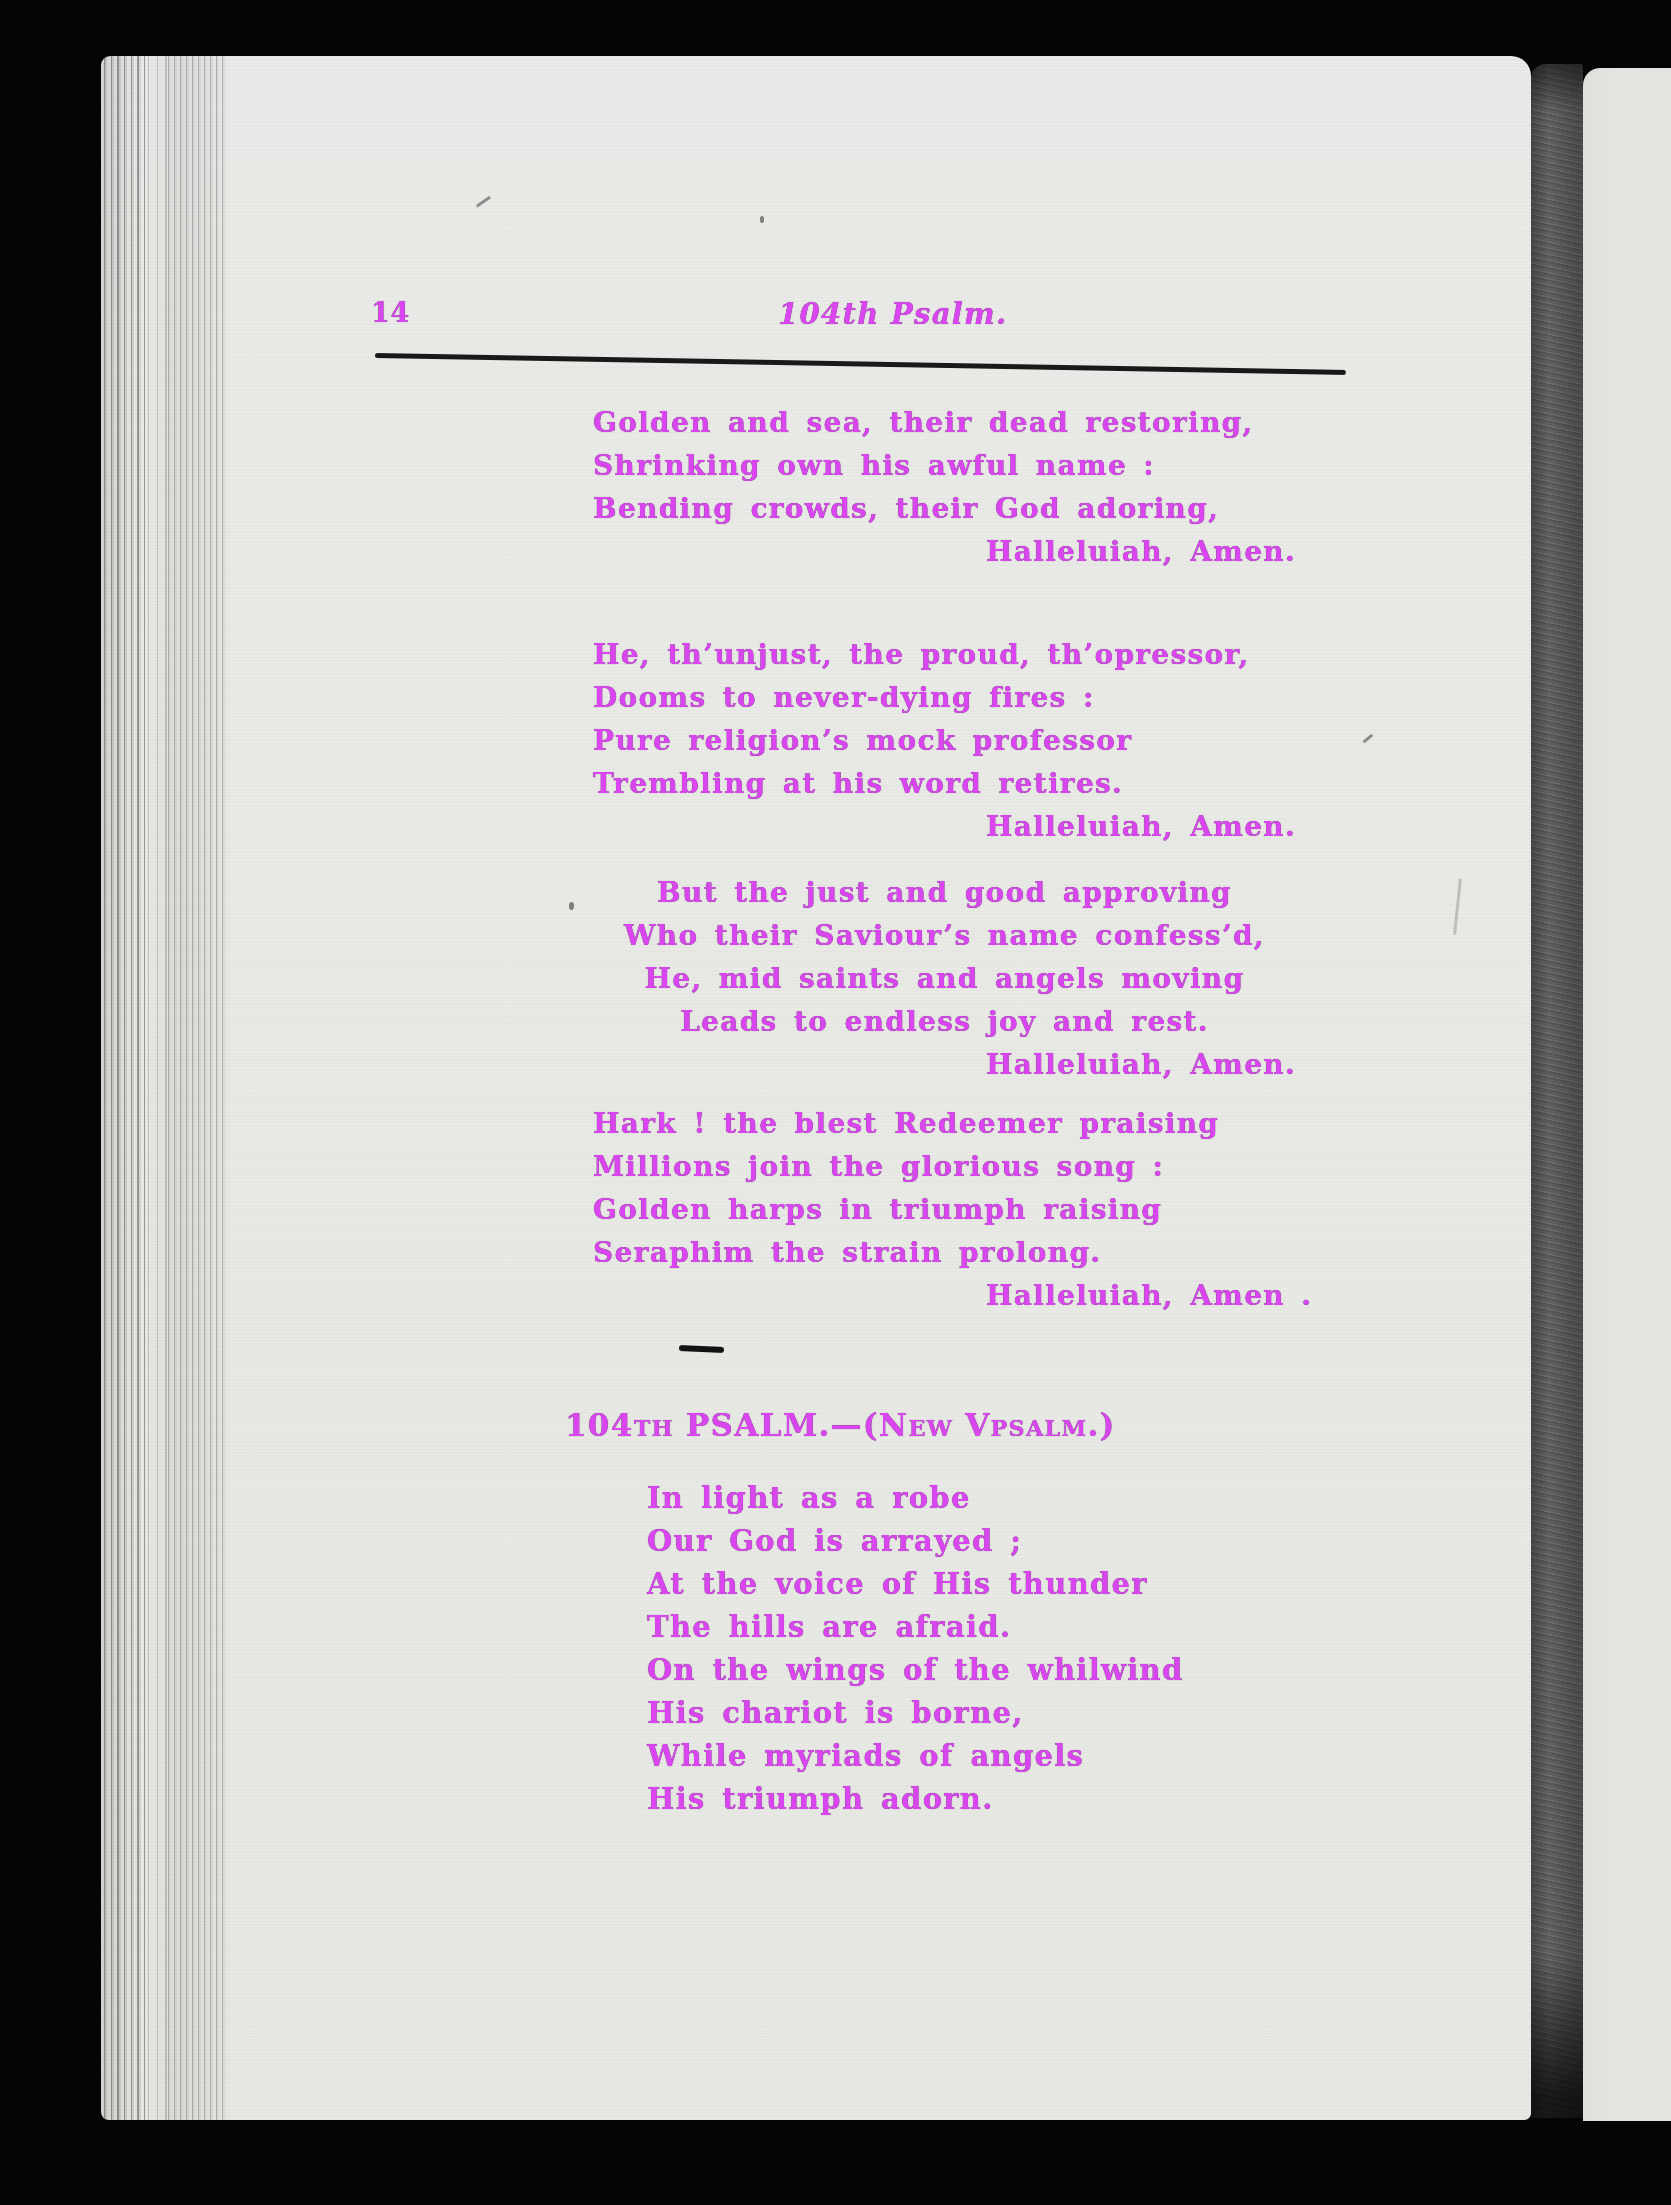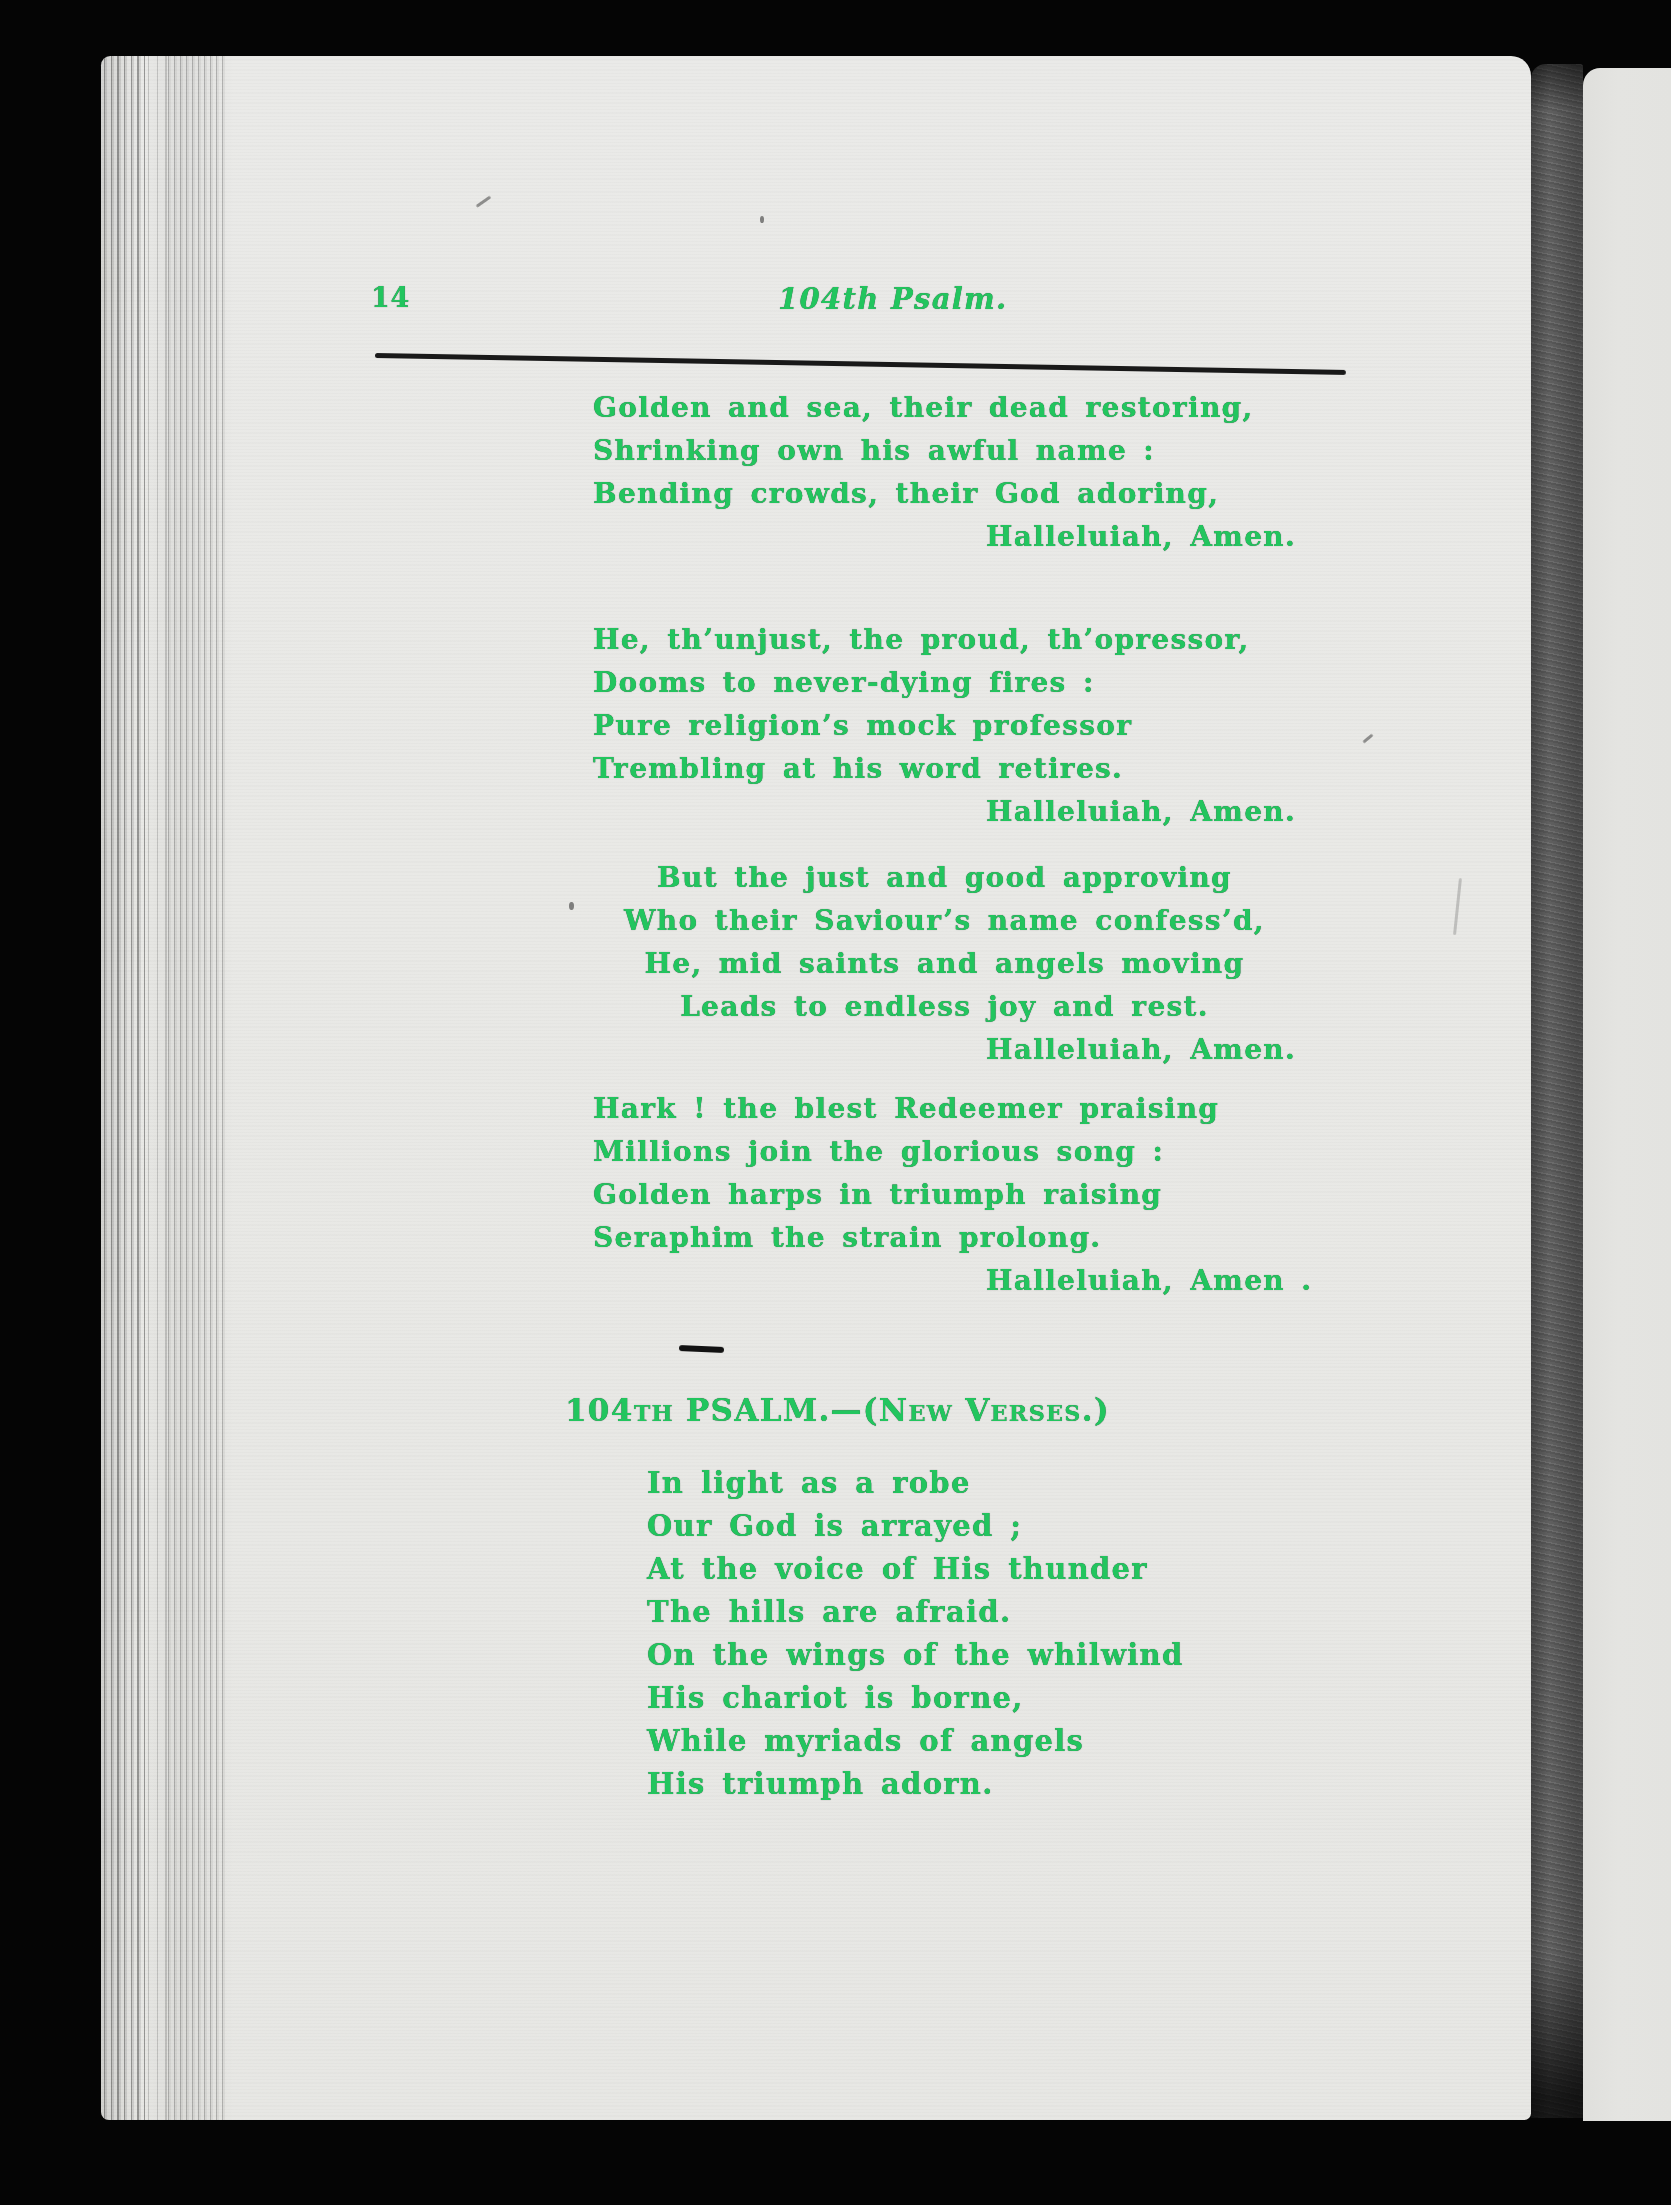--- a/index.html
+++ b/index.html
@@ -25,21 +25,21 @@
   .gutter-band{position:absolute;left:1531px;top:64px;width:52px;height:2054px;border-radius:14.7px 2.7px 0 0;
              background:
                linear-gradient(180deg,rgba(0,0,0,0.50) 0,rgba(0,0,0,0) 47px),
                linear-gradient(180deg,rgba(0,0,0,0) 92%,rgba(0,0,0,0.75) 99%),
                linear-gradient(90deg,rgba(0,0,0,0.28),rgba(0,0,0,0) 35%,rgba(0,0,0,0.22) 88%),
                repeating-linear-gradient(12deg,#585858 0 2px,#6e6e6e 2px 3.3px,#606060 3.3px 6px);}
   
   .right-strip{position:absolute;left:1583px;top:68px;width:88px;height:2053px;
              background:linear-gradient(90deg,#dfdfdc,#e4e4e1 40%,#e3e3e0);border-radius:17.4px 0 0 0;}
   
-  .ink{color:#22c55e;text-shadow:0 0 0.7px rgba(25,25,25,0.85);}
+  .ink{color:#d946ef;text-shadow:0 0 0.7px rgba(25,25,25,0.85);margin-top:15px;}
   .page-number{position:absolute;left:371px;top:282px;font-size:27px;font-weight:700;letter-spacing:0.7px;}
   .running-head{position:absolute;left:778px;top:282px;width:347px;text-align:left;
              font-size:29px;font-weight:700;font-style:italic;letter-spacing:1.3px;}
   .header-rule{position:absolute;left:375px;top:353px;width:971px;height:4.7px;background:#191919;
              transform:rotate(1deg);transform-origin:left center;border-radius:2.7px;filter:blur(0.3px);}
   .verse{position:absolute;left:593px;font-size:28px;line-height:43px;font-weight:700;
              letter-spacing:1.3px;word-spacing:5.3px;white-space:nowrap;}
   .refrain{padding-left:393px;}
   .section-divider{position:absolute;left:679px;top:1346px;width:45px;height:6px;background:#121212;
              border-radius:3.3px;transform:rotate(2.5deg);filter:blur(0.2px);}
@@ -100,21 +100,21 @@
     <div>Hark ! the blest Redeemer praising</div>
     <div>Millions join the glorious song :</div>
     <div>Golden harps in triumph raising</div>
     <div>Seraphim the strain prolong.</div>
     <div class="refrain">Halleluiah, Amen .</div>
   </div>
 
   <div class="section-divider"></div>
 
   <div class="section-heading ink">
-    <span>104</span><span class="smallcap">TH</span><span> PSALM.—(N</span><span class="smallcap">EW</span><span> V</span><span class="smallcap">ERSES</span><span>.)</span>
+    <span>104</span><span class="smallcap">TH</span><span> PSALM.—(N</span><span class="smallcap">EW</span><span> V</span><span class="smallcap">PSALM</span><span>.)</span>
   </div>
 
   <div class="stanza ink">
     <div>In light as a robe</div>
     <div>Our God is arrayed ;</div>
     <div>At the voice of His thunder</div>
     <div>The hills are afraid.</div>
     <div>On the wings of the whilwind</div>
     <div>His chariot is borne,</div>
     <div>While myriads of angels</div>

